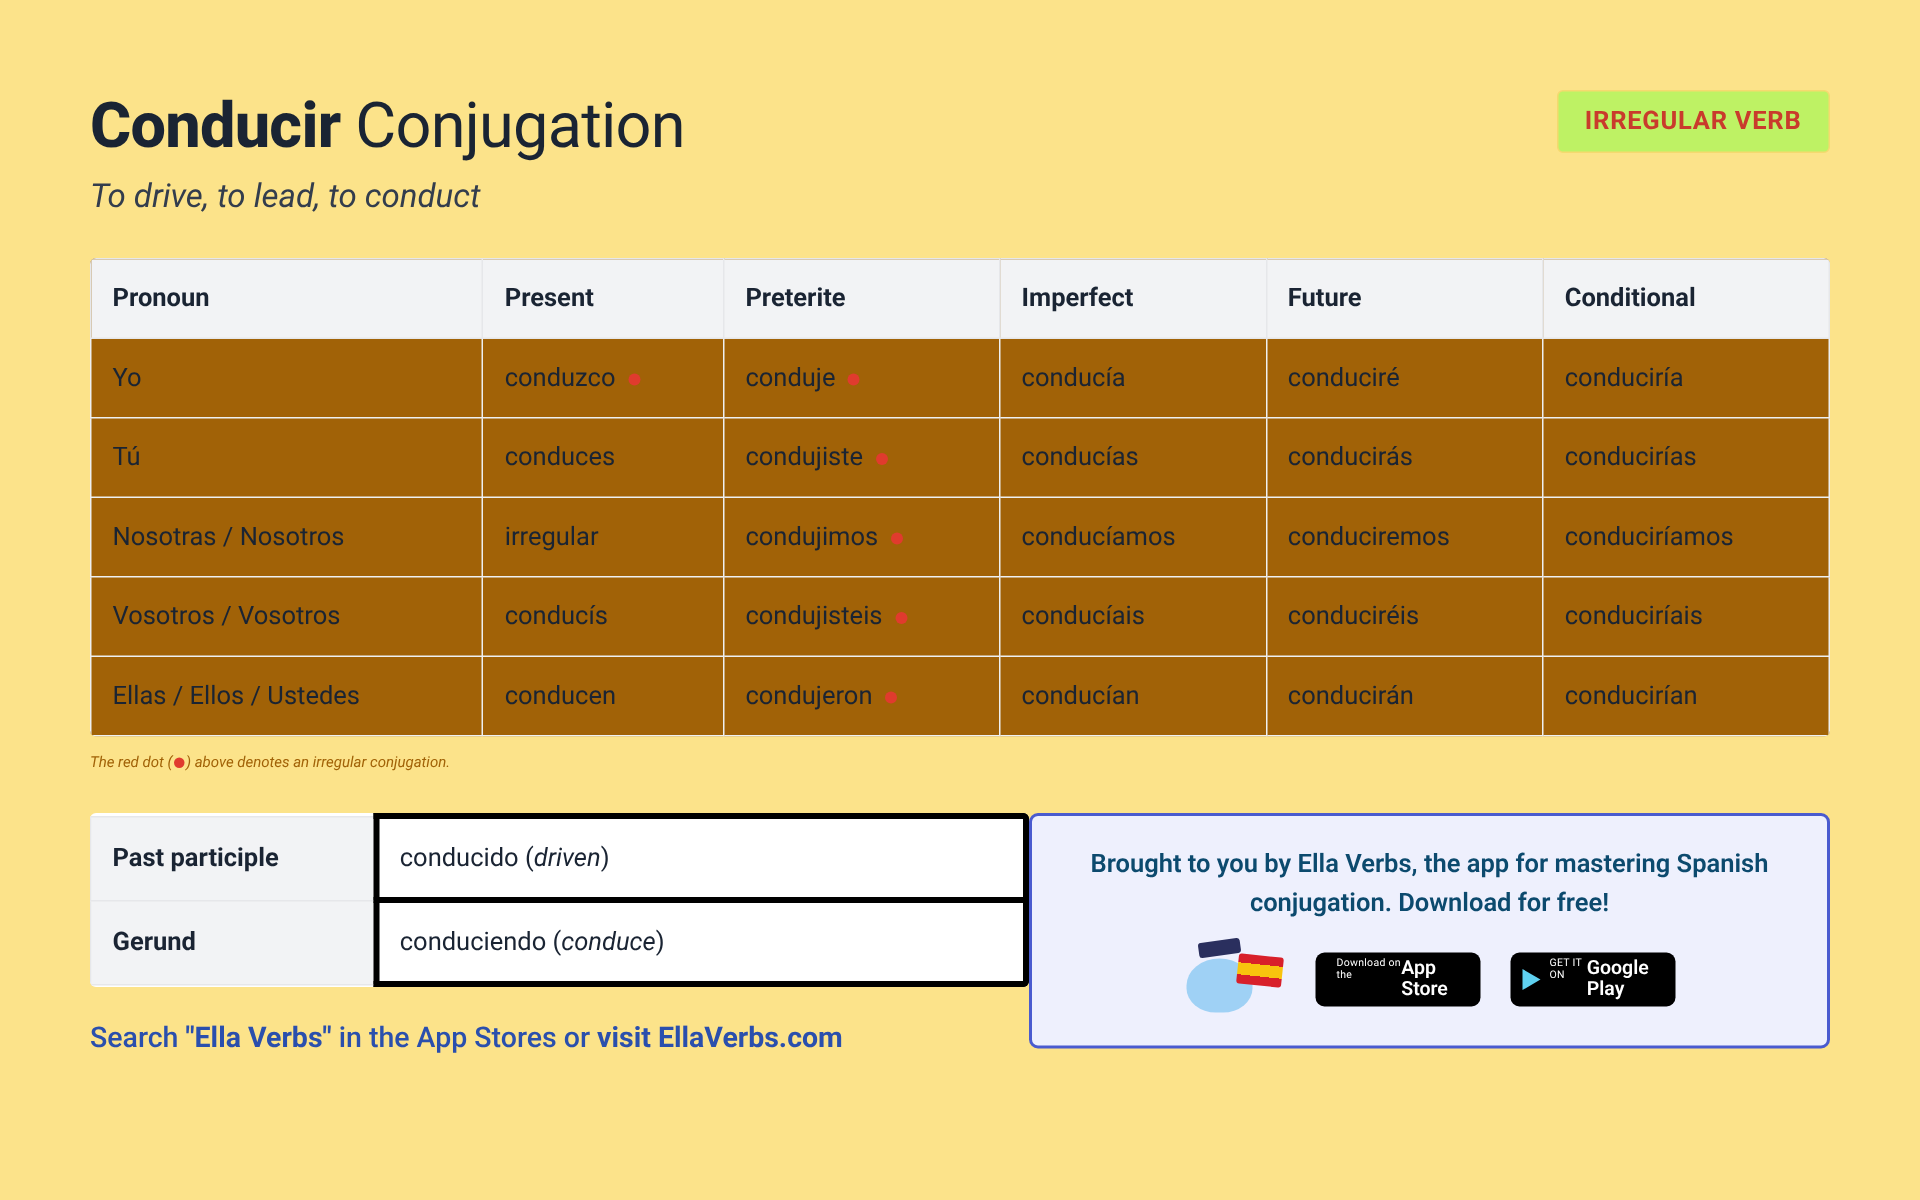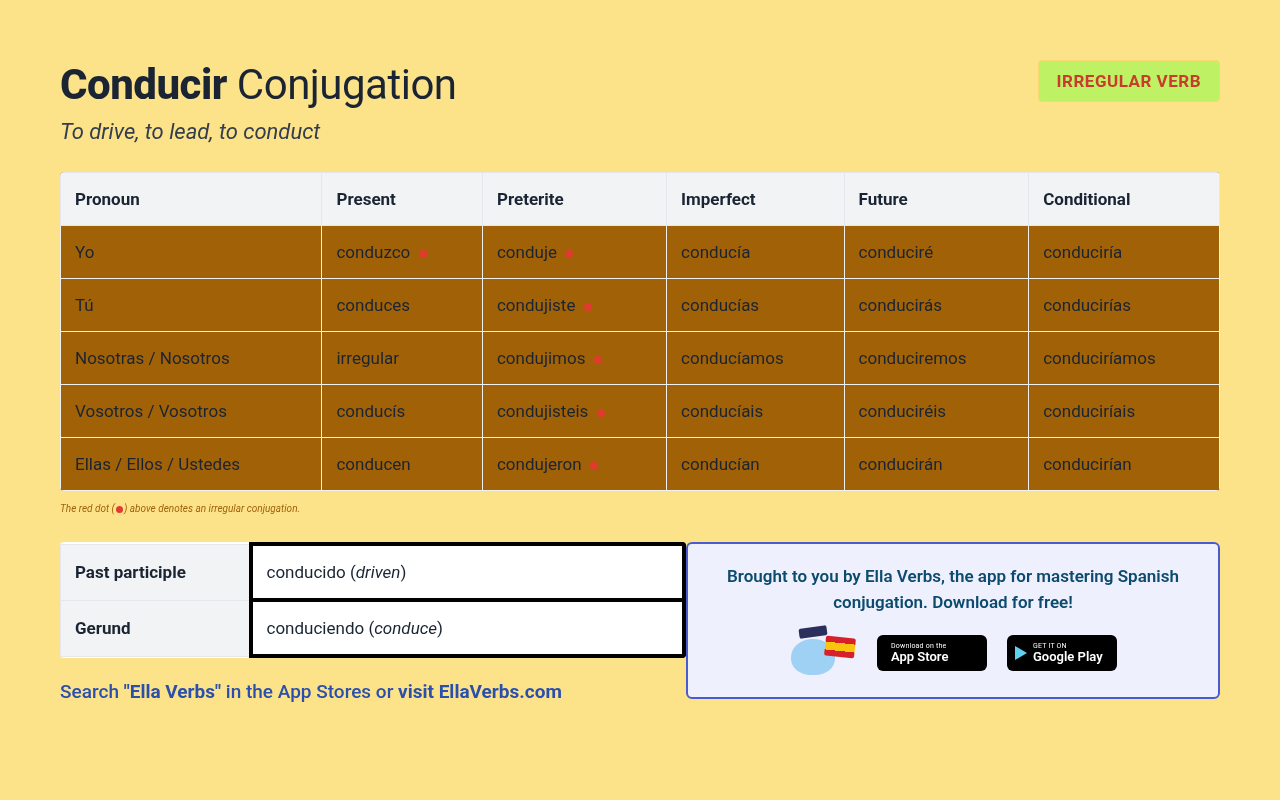--- a/index.html
+++ b/index.html
@@ -170,21 +170,21 @@
     gap: 6px;
     text-align: left;
   }
   .store-btn .icn { font-size: 18px; line-height: 1; }
   .store-btn .tri {
     width: 0; height: 0;
     border-left: 12px solid #5fd1f0;
     border-top: 7px solid transparent;
     border-bottom: 7px solid transparent;
   }
-  .store-btn .txt { display: flex; flex-direction: column; line-height: 1.05; }
+  .store-btn .txt { display: flex; flex-direction: row; line-height: 1.05; }
   .store-btn .small { font-size: 7px; letter-spacing: 0.2px; }
   .store-btn .big { font-size: 13px; font-weight: 600; }
 </style>
 </head>
 <body>
 
 <div class="header-row">
   <div>
     <h1>
       <span class="bold">Conducir</span><span> Conjugation</span>

